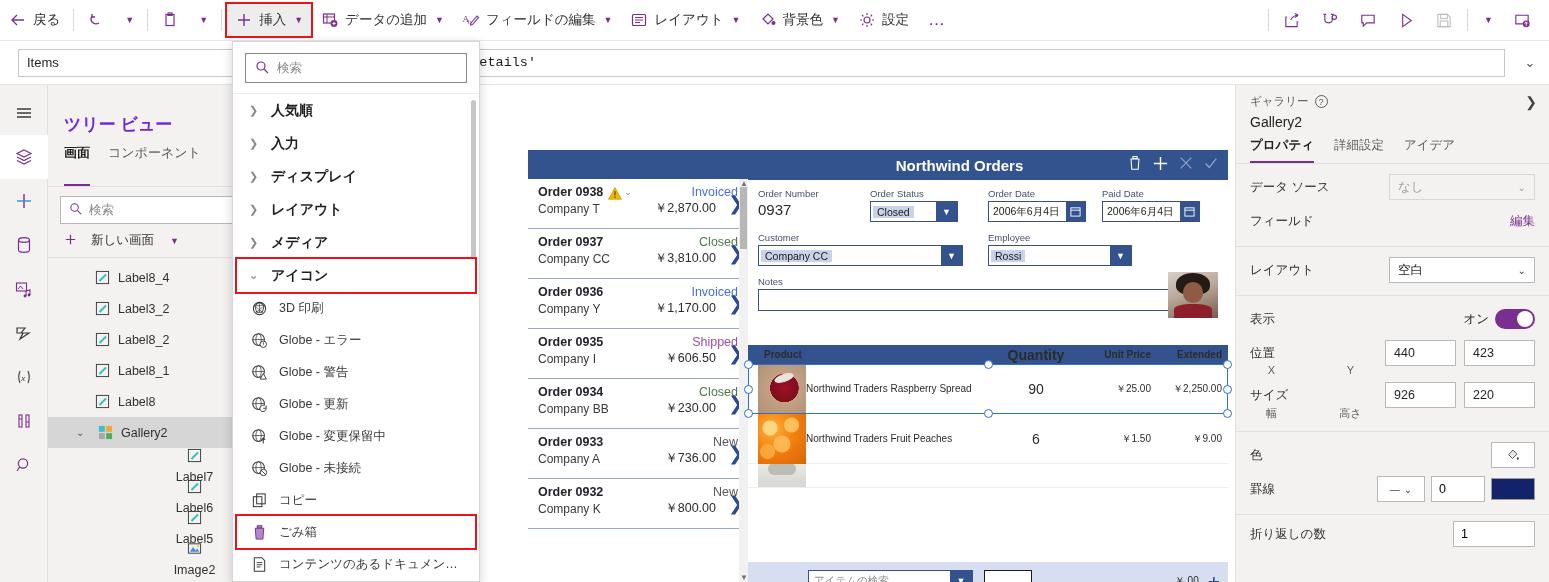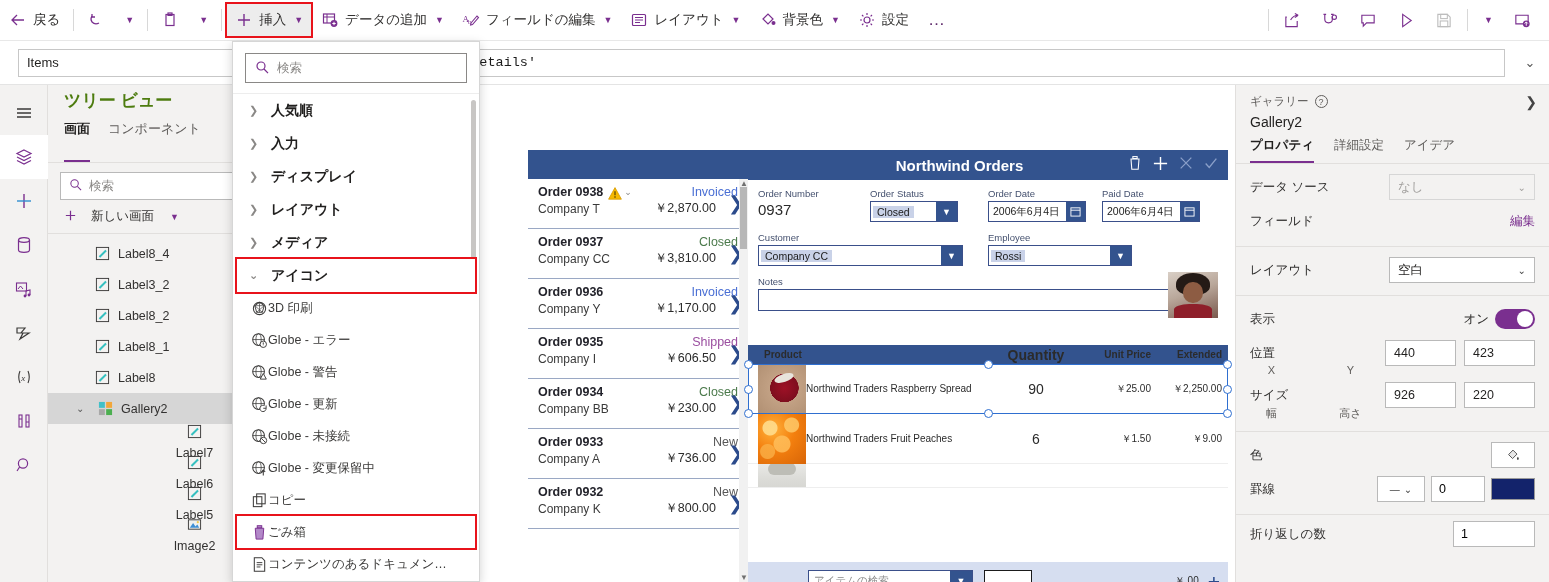--- a/index.html
+++ b/index.html
@@ -68,21 +68,21 @@
     width: 48px; height: 44px; display: flex; align-items: center; justify-content: center;
     color: #5f2a6b;
   }
   .rail-btn.sel { background: #ffffff; }
 
   
   .tree {
     position: absolute; top: 85px; left: 48px; width: 232px; height: 497px;
     background: #f3f2f1; border-right: 1px solid #e1dfdd; overflow: hidden;
   }
-  .tree-title { font-size: 17px; color: #4d7c0f; padding: 4px 16px 8px 16px; font-weight: 600; }
+  .tree-title { font-size: 17px; color: #6d28d9; padding: 28px 16px 8px 16px; font-weight: 600; }
   .tree-tabs { display: flex; gap: 18px; padding: 0 16px; border-bottom: 1px solid #e1dfdd; }
   .tree-tab { font-size: 13px; color: #605e5c; padding-bottom: 22px; }
   .tree-tab.active { color: #201f1e; font-weight: 600; border-bottom: 2px solid #7a2f8f; }
   .tree-search {
     margin: 9px 12px 6px 12px; height: 28px; border: 1px solid #b9b9b9; background: #fff;
     display: flex; align-items: center; gap: 7px; padding: 0 8px;
     font-size: 12.5px; color: #8a8886;
   }
   .tree-new {
     display: flex; align-items: center; gap: 14px; padding: 2px 16px 8px 16px;
@@ -119,21 +119,21 @@
   .cat {
     display: flex; align-items: center; gap: 12px; height: 33px; padding-left: 16px;
     font-size: 14px; font-weight: 700; color: #201f1e;
   }
   .cat .carr { color: #8a8886; font-size: 11px; width: 10px; }
   .cat.hl {
     outline: 2px solid #e8131b; background: #fff; margin: 0 4px 0 4px; padding-left: 12px;
     position: relative; z-index: 2;
   }
   .icorow {
-    display: flex; align-items: center; height: 32px; padding-left: 17px;
+    display: flex; align-items: center; gap: 11px; height: 32px; padding-left: 17px;
     font-size: 12.5px; color: #3b3a39;
   }
   .icorow .gi { width: 18px; height: 18px; display:inline-flex; align-items:center; justify-content:center; }
   .icorow.hl {
     outline: 2px solid #e8131b; background: #fff; margin: 0 4px; padding-left: 13px;
     position: relative; z-index: 2;
   }
 
   
   .canvas {
@@ -748,36 +748,36 @@
             </svg>
         </span>
         <span>Globe - 更新</span>
       </div>
       <div class="icorow">
         <span class="gi">
           <svg width="17" height="17" viewBox="0 0 18 18">
               <circle cx="8" cy="8" r="6.2" fill="none" stroke="#3b3a39" stroke-width="1.1"></circle>
               <ellipse cx="8" cy="8" rx="2.8" ry="6.2" fill="none" stroke="#3b3a39" stroke-width=".8"></ellipse>
               <path d="M2 8 H14" stroke="#3b3a39" stroke-width=".8"></path>
-              <circle cx="13.2" cy="13.2" r="3.4" fill="#fff" stroke="#3b3a39" stroke-width="1"></circle>
-              <path d="M10.9 10.9 L15.5 15.5" stroke="#3b3a39" stroke-width="1"></path>
-            </svg>
-        </span>
-        <span>Globe - 未接続</span>
+              <path d="M13 16.5 V10.5 M11 12.5 L13 10.5 L15 12.5" fill="none" stroke="#3b3a39" stroke-width="1.1"></path>
+            </svg>
+        </span>
+        <span>Globe - 変更保留中</span>
       </div>
       <div class="icorow">
         <span class="gi">
           <svg width="17" height="17" viewBox="0 0 18 18">
               <circle cx="8" cy="8" r="6.2" fill="none" stroke="#3b3a39" stroke-width="1.1"></circle>
               <ellipse cx="8" cy="8" rx="2.8" ry="6.2" fill="none" stroke="#3b3a39" stroke-width=".8"></ellipse>
               <path d="M2 8 H14" stroke="#3b3a39" stroke-width=".8"></path>
-              <path d="M13 16.5 V10.5 M11 12.5 L13 10.5 L15 12.5" fill="none" stroke="#3b3a39" stroke-width="1.1"></path>
-            </svg>
-        </span>
-        <span>Globe - 変更保留中</span>
+              <circle cx="13.2" cy="13.2" r="3.4" fill="#fff" stroke="#3b3a39" stroke-width="1"></circle>
+              <path d="M10.9 10.9 L15.5 15.5" stroke="#3b3a39" stroke-width="1"></path>
+            </svg>
+        </span>
+        <span>Globe - 未接続</span>
       </div>
       <div class="icorow">
         <span class="gi">
           <svg width="17" height="17" viewBox="0 0 18 18">
               <rect x="2.5" y="5" width="9" height="10.5" fill="none" stroke="#3b3a39" stroke-width="1.1"></rect>
               <rect x="6" y="2" width="9" height="10.5" fill="none" stroke="#3b3a39" stroke-width="1.1"></rect>
             </svg>
         </span>
         <span>コピー</span>
       </div>

